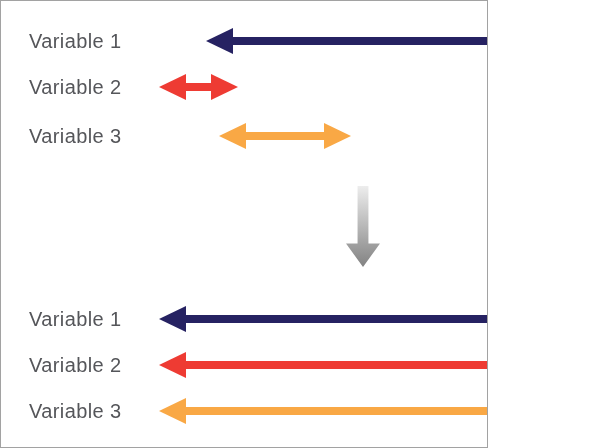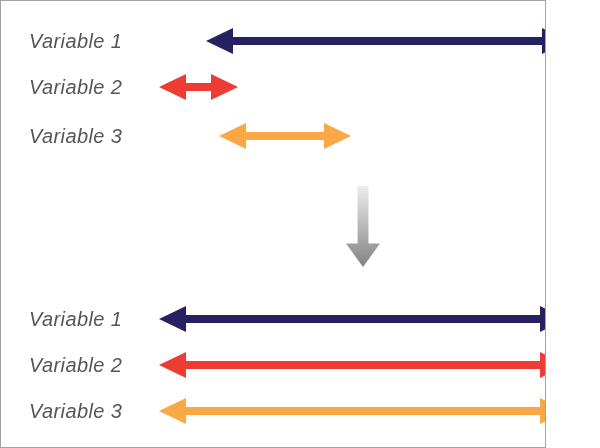--- a/index.html
+++ b/index.html
@@ -2,27 +2,26 @@
 <html><head>
 <meta charset="utf-8">
 <style>
   html, body {
     margin: 0;
     padding: 0;
     font-family: "Liberation Sans", "DejaVu Sans", sans-serif;
   }
   #canvas {
     position: relative;
-    width: 546px;
+    width: 488px;
     height: 448px;
     box-sizing: border-box;
     background: #ffffff;
     border: 1px solid #a2a2a2;
     overflow: hidden;
-    font-style: italic;
   }
   .label {
     position: absolute;
     left: 28px;
     height: 28px;
     line-height: 28px;
     font-size: 20px;
     letter-spacing: 0.4px;
     color: #55565a;
     white-space: nowrap;

